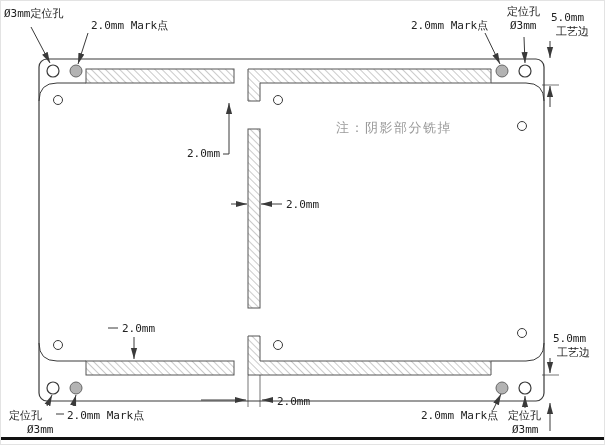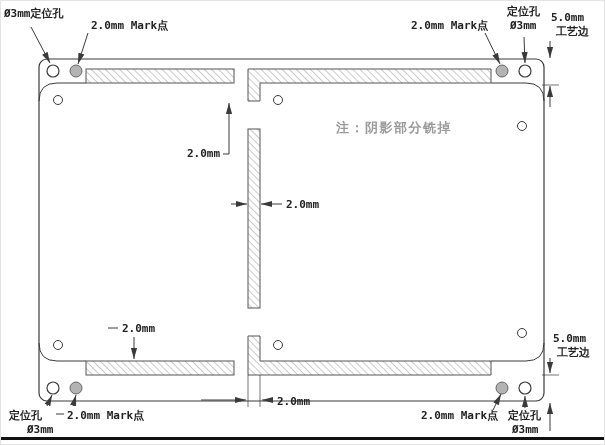--- a/index.html
+++ b/index.html
@@ -1,18 +1,18 @@
 <!DOCTYPE html>
 <html><head>
 <meta charset="utf-8">
 <style>
   html,body{margin:0;padding:0;background:#ffffff;}
   .canvas{
     width:605px;height:445px;position:relative;background:#fff;
-    border:1px solid #e3e3e3;box-sizing:border-box;overflow:hidden;font-weight:bold;
+    border:1px solid #e3e3e3;box-sizing:border-box;overflow:hidden;
   }
   svg{display:block;}
   text{
     font-family:"DejaVu Sans Mono","DejaVu Sans",monospace;
     font-size:11px;fill:#222222;
   }
   .note-text{font-size:13px;fill:#9a9a9a;letter-spacing:1.5px;}
   .thin{stroke-width:0.7;}
 </style>
 </head>

